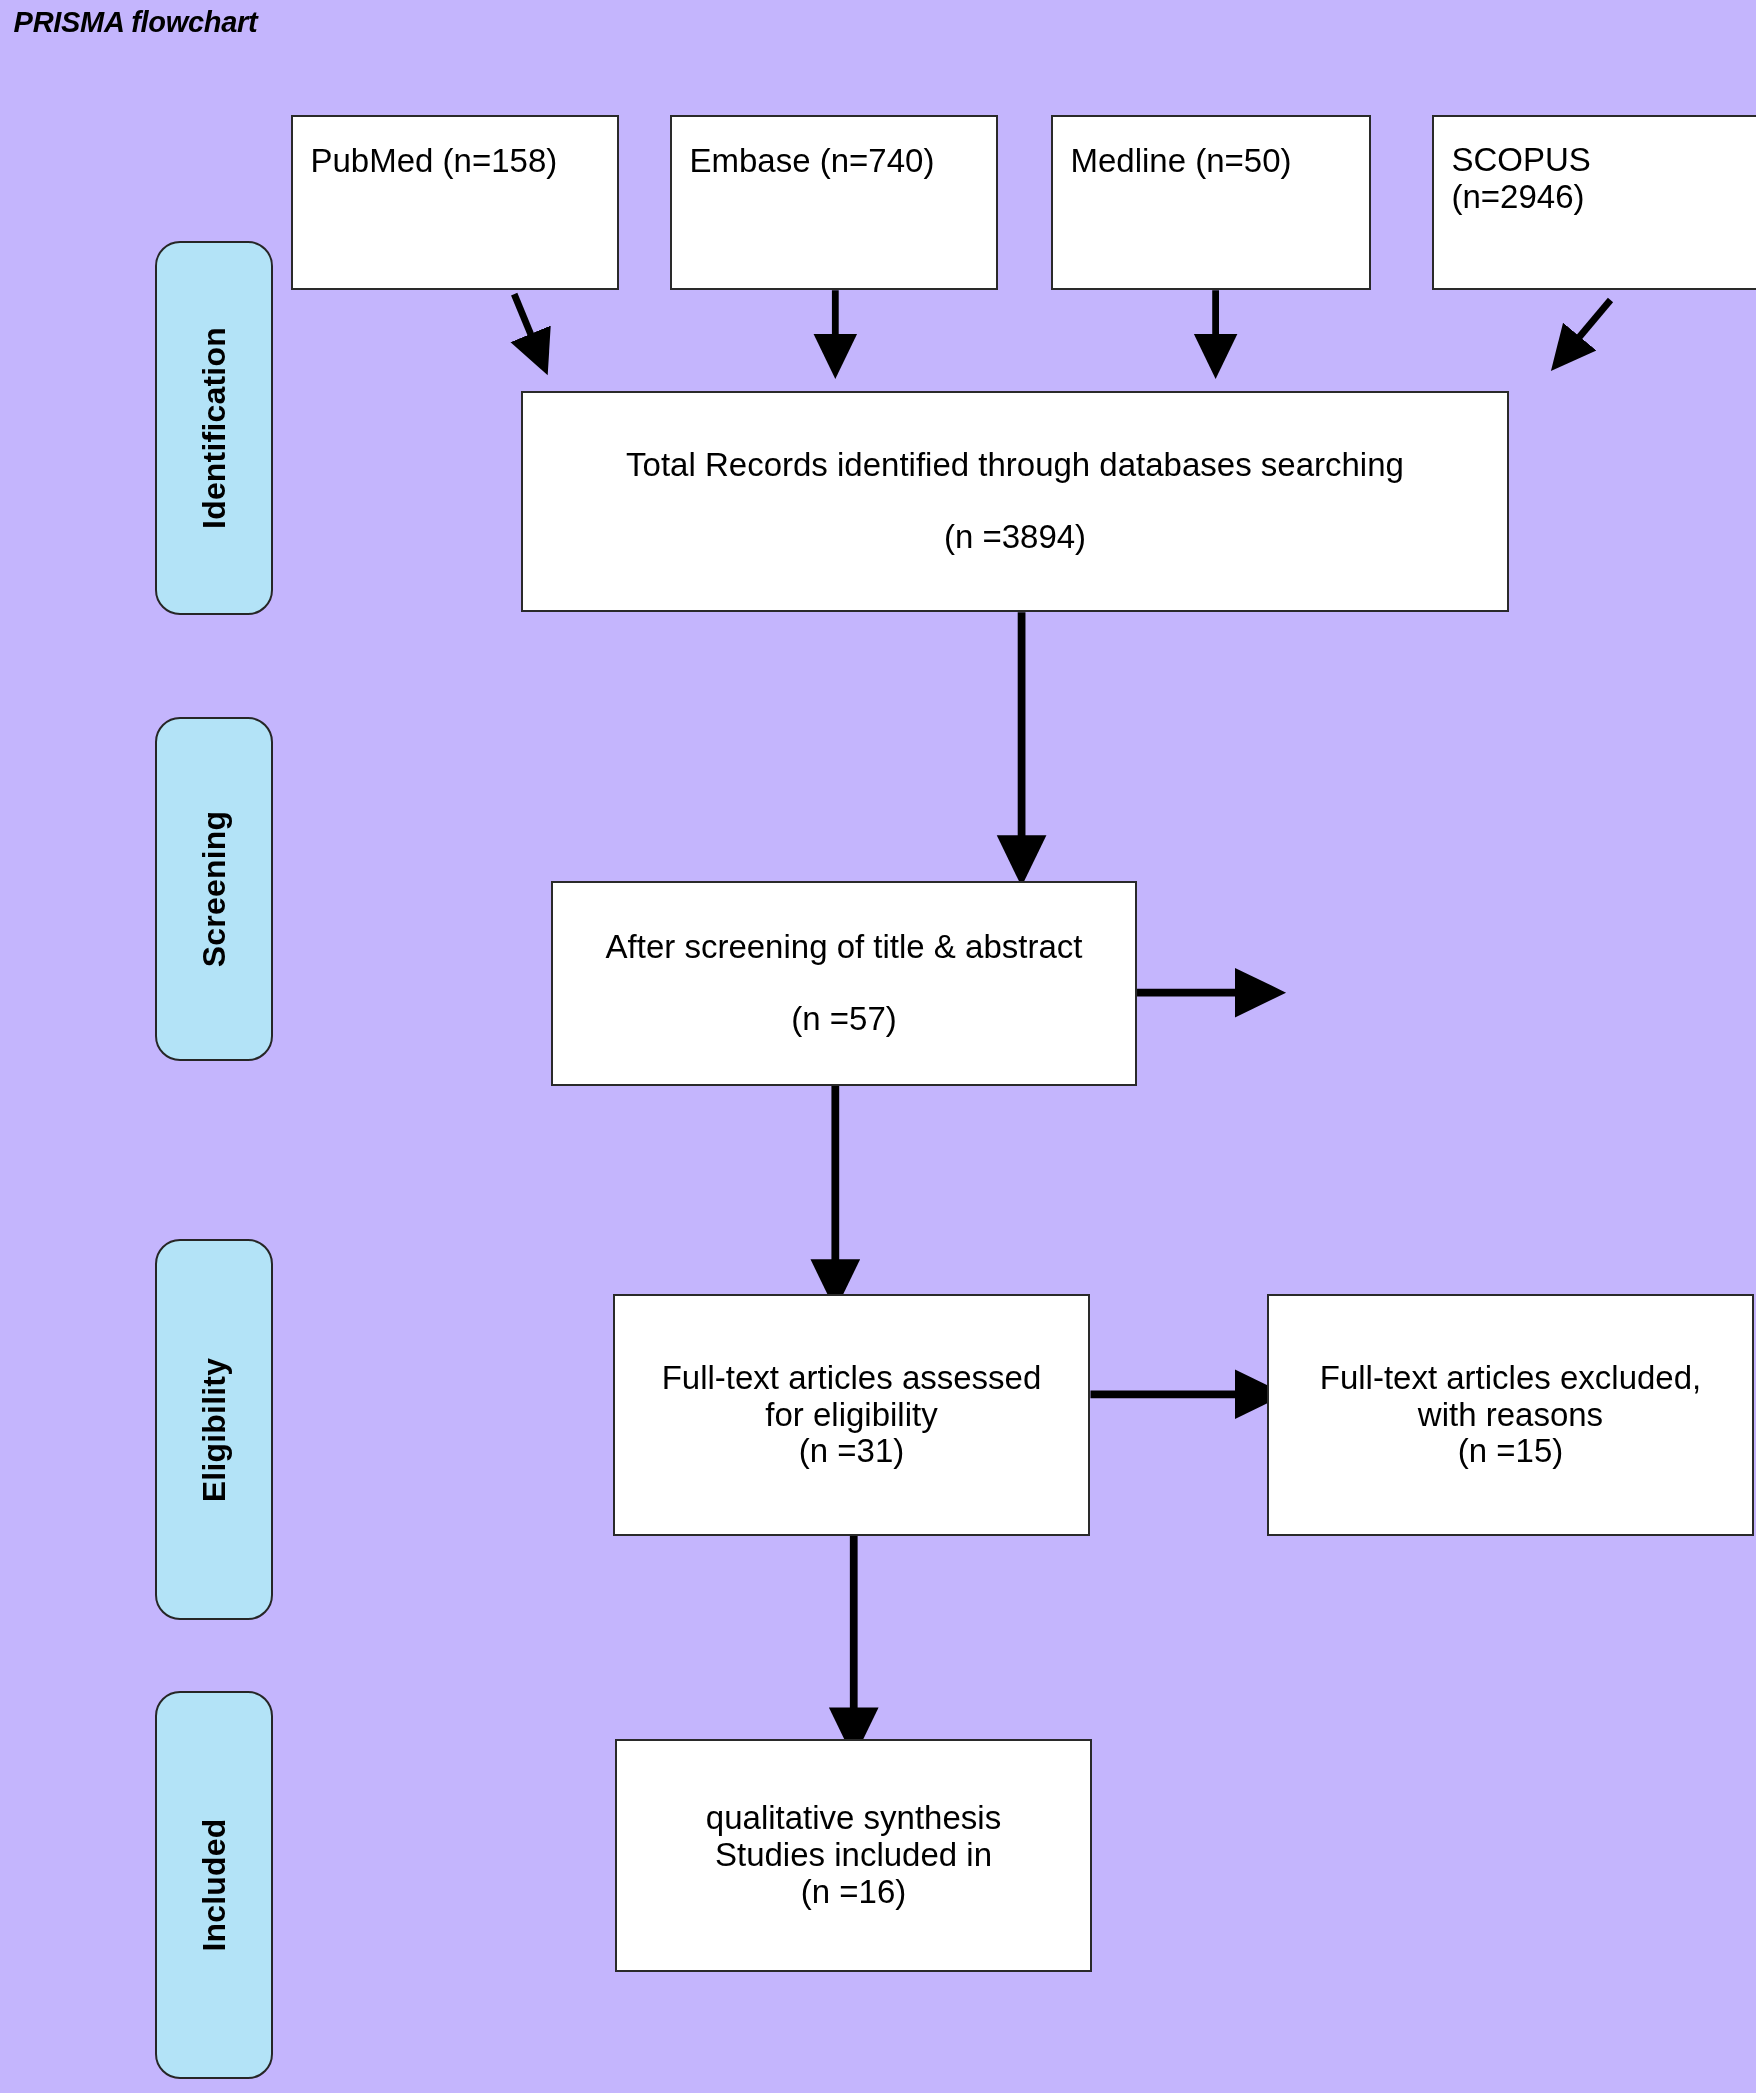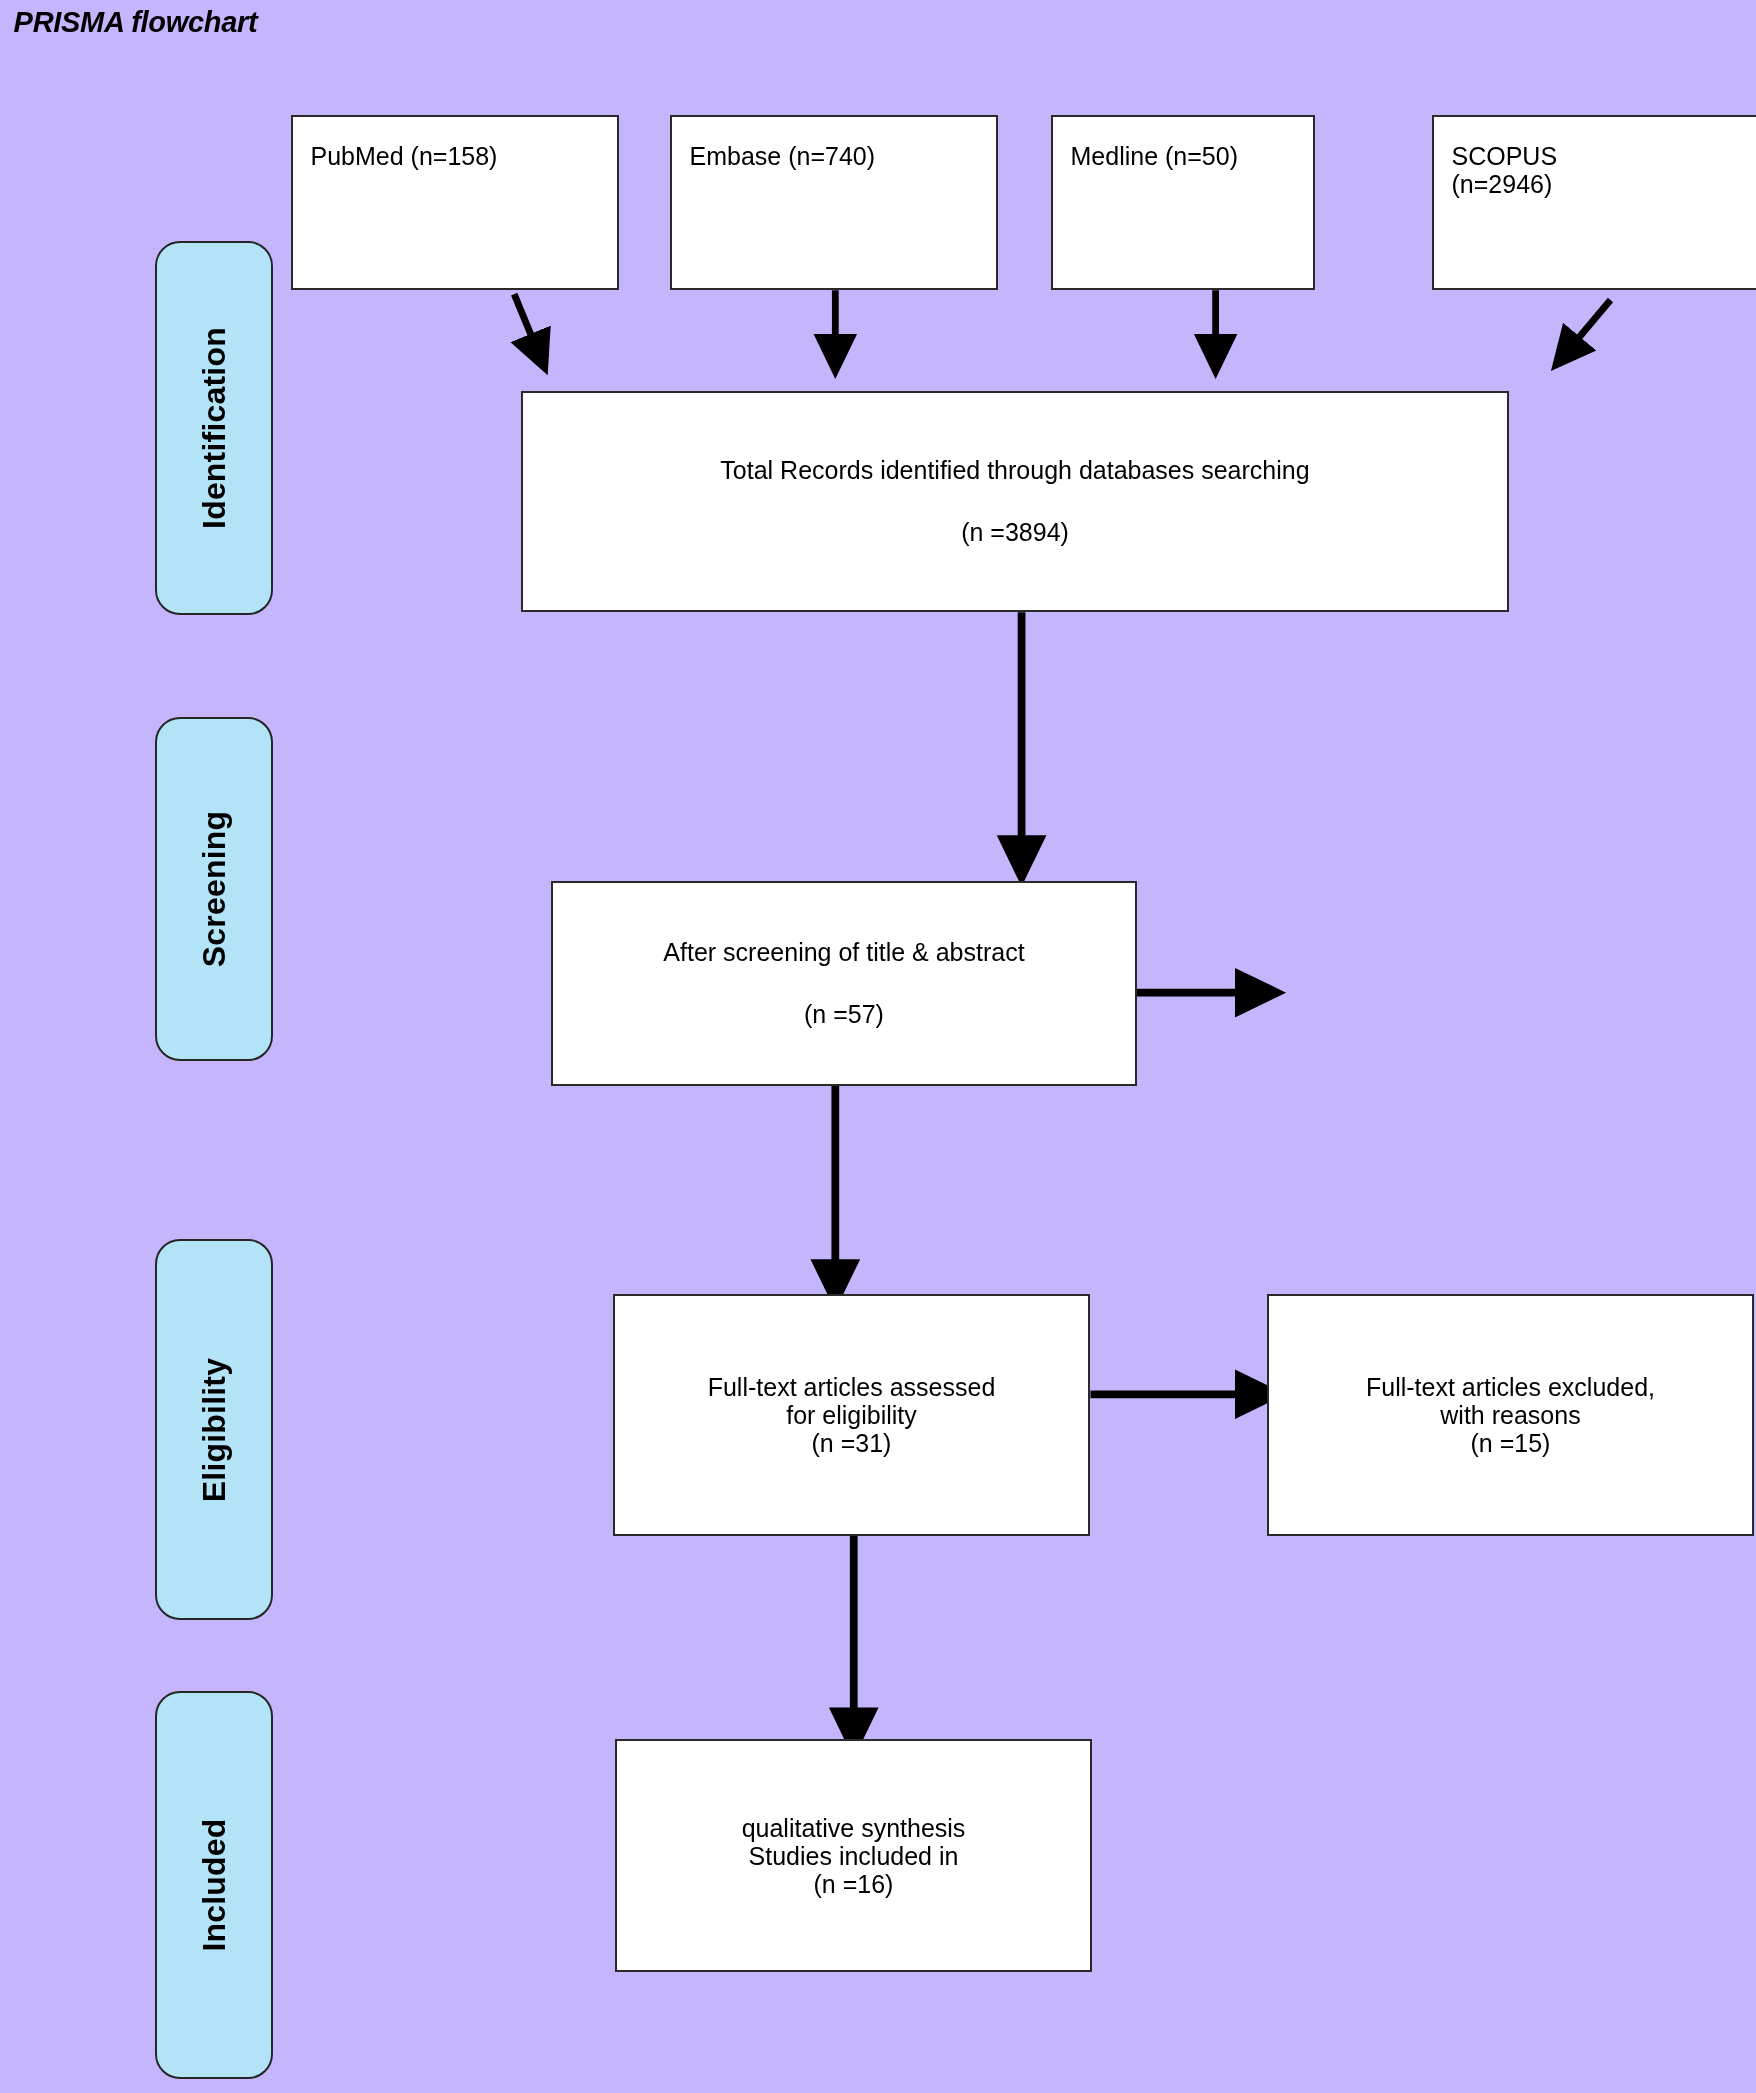--- a/index.html
+++ b/index.html
@@ -56,21 +56,21 @@
   .flow-box {
     position: absolute;
     background: #ffffff;
     border: 2.9px solid #2a2a2a;
     box-sizing: border-box;
     display: flex;
     flex-direction: column;
     justify-content: center;
   }
   .flow-box .line {
-    font-size: 25px;
+    font-size: 33px;
     line-height: 1.18;
     text-align: center;
     white-space: nowrap;
   }
   .flow-box.align-left .line {
     text-align: left;
     padding-left: 17.5px;
   }
   .flow-box.align-left.pad-top {
     justify-content: flex-start;
@@ -149,21 +149,21 @@
   </div>
 
   <div class="flow-box db-box align-left pad-top" style="left:291px; top:115px; width:328px; height:175px;">
     <div class="line">PubMed (n=158)</div>
   </div>
 
   <div class="flow-box db-box align-left pad-top" style="left:670px; top:115px; width:328px; height:175px;">
     <div class="line">Embase (n=740)</div>
   </div>
 
-  <div class="flow-box db-box align-left pad-top" style="left:1051px; top:115px; width:264px; height:175px;">
+  <div class="flow-box db-box align-left pad-top" style="left:1051px; top:115px; width:320px; height:175px;">
     <div class="line">Medline (n=50)</div>
   </div>
 
   <div class="flow-box db-box align-left pad-top tight" style="left:1419px; top:115px; width:338px; height:175px;margin-left:13px;">
     <div class="line">SCOPUS</div>
     <div class="line">(n=2946)</div>
   </div>
 
   <div class="flow-box" style="left:521px; top:391px; width:988px; height:221px;">
     <div class="line">Total Records identified through databases searching</div>

